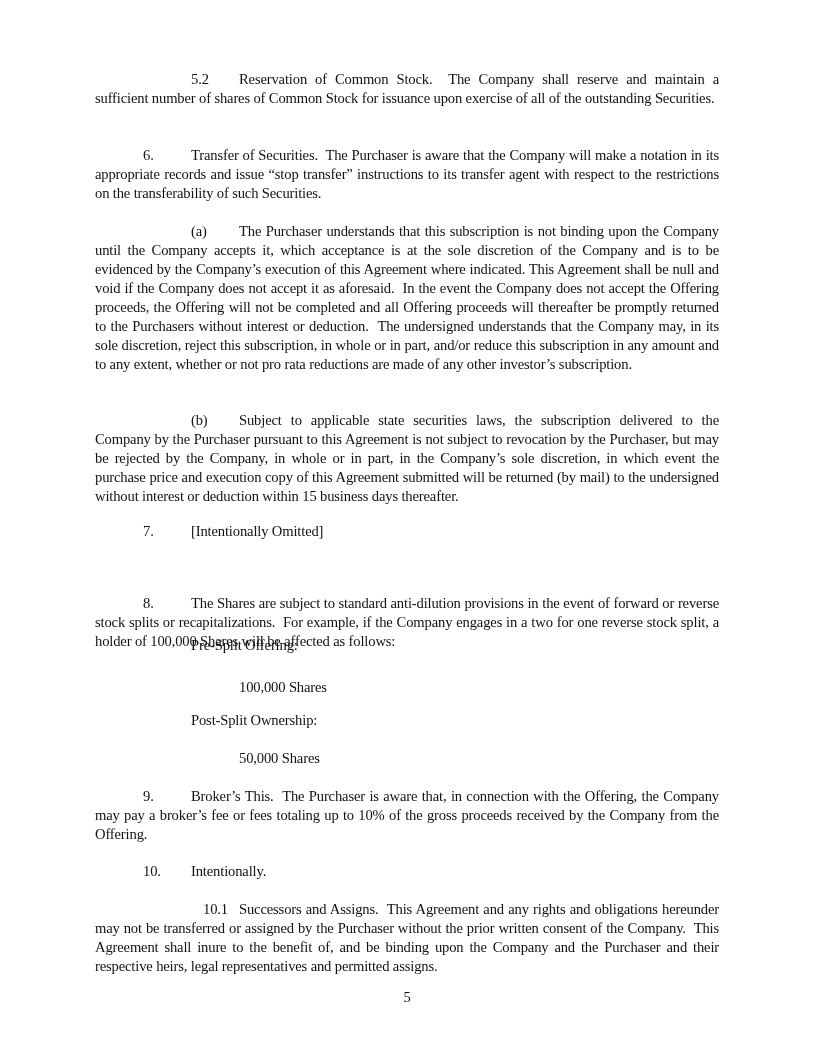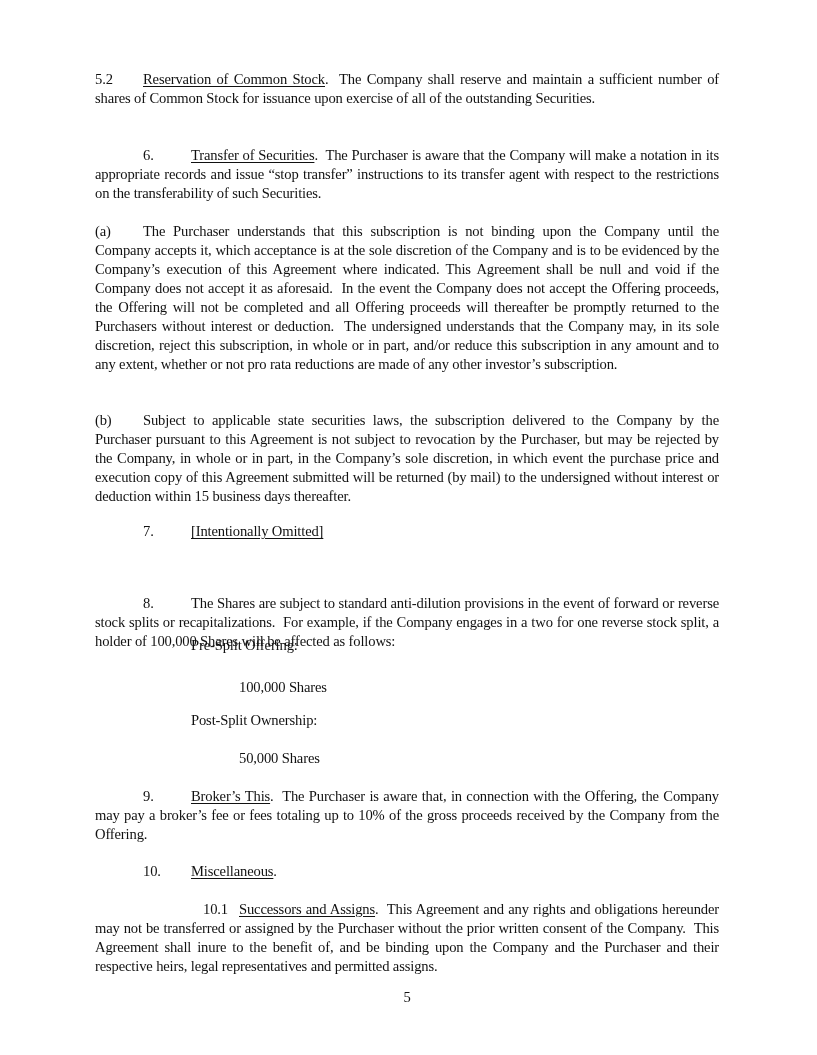--- a/index.html
+++ b/index.html
@@ -4,23 +4,23 @@
 <style>
   html, body { margin: 0; padding: 0; background: #ffffff; }
   body { width: 817px; height: 1055px; position: relative; overflow: hidden; }
   .page {
     position: absolute; left: 95px; top: 70px; width: 624px;
     font-family: "Liberation Serif", "DejaVu Serif", serif;
     font-size: 14.6px; line-height: 19px; color: #111111;
     letter-spacing: -0.15px;
   }
   .para { text-align: justify; margin: 0; }
-  .u { text-decoration: underline; text-underline-offset: 2px; margin-top: 36px; }
+  .u { text-underline-offset: 2px; margin-top: 36px; }
   .ind1-num { display: inline-block; width: 48px; margin-left: 48px; }
-  .sub-num { display: inline-block; width: 48px; }
+  .sub-num { display: inline-block; width: 48px; margin-left: 96px; }
   .blk { position: absolute; left: 0; width: 624px; }
   .line-item { position: absolute; white-space: nowrap; }
   .page-number { position: absolute; left: 0; width: 624px; top: 918px; text-align: center; }
 </style>
 </head>
 <body>
 
 <div class="page">
 
   <p class="para blk" style="top:0px;"><span class="sub-num">5.2</span><span class="u">Reservation of Common Stock</span><span>.</span><span style="white-space:pre-wrap;">  The Company shall reserve and maintain a sufficient number of shares of Common Stock for issuance upon exercise of all of the outstanding Securities.</span></p>
@@ -35,18 +35,18 @@
 
   <p class="para blk" style="top:490px;margin-top:34px;"><span class="ind1-num">8.</span><span style="white-space:pre-wrap;">The Shares are subject to standard anti-dilution provisions in the event of forward or reverse stock splits or recapitalizations.  For example, if the Company engages in a two for one reverse stock split, a holder of 100,000 Shares will be affected as follows:</span></p>
 
   <div class="line-item" style="top:566px; left:96px;">Pre-Split Offering:</div>
   <div class="line-item" style="top:608px; left:144px;">100,000 Shares</div>
   <div class="line-item" style="top:641px; left:96px;text-align:center;">Post-Split Ownership:</div>
   <div class="line-item" style="top:679px; left:144px;text-align:right;">50,000 Shares</div>
 
   <p class="para blk" style="top:717px;"><span class="ind1-num">9.</span><span class="u">Broker’s This</span><span>.</span><span style="white-space:pre-wrap;">  The Purchaser is aware that, in connection with the Offering, the Company may pay a broker’s fee or fees totaling up to 10% of the gross proceeds received by the Company from the Offering.</span></p>
 
-  <p class="para blk" style="top:792px;"><span class="ind1-num">10.</span><span class="u">Miscellaneous</span><span>.</span></p>
+  <p class="para blk" style="top:792px;"><span class="ind1-num">10.</span><span class="u">Intentionally</span><span>.</span></p>
 
   <p class="para blk" style="top:830px;"><span class="sub-num" style="margin-left:108px; width:36px;">10.1</span><span class="u">Successors and Assigns</span><span>.</span><span style="white-space:pre-wrap;">  This Agreement and any rights and obligations hereunder may not be transferred or assigned by the Purchaser without the prior written consent of the Company.  This Agreement shall inure to the benefit of, and be binding upon the Company and the Purchaser and their respective heirs, legal representatives and permitted assigns.</span></p>
 
   <div class="page-number">5</div>
 </div>
 
 </body></html>

